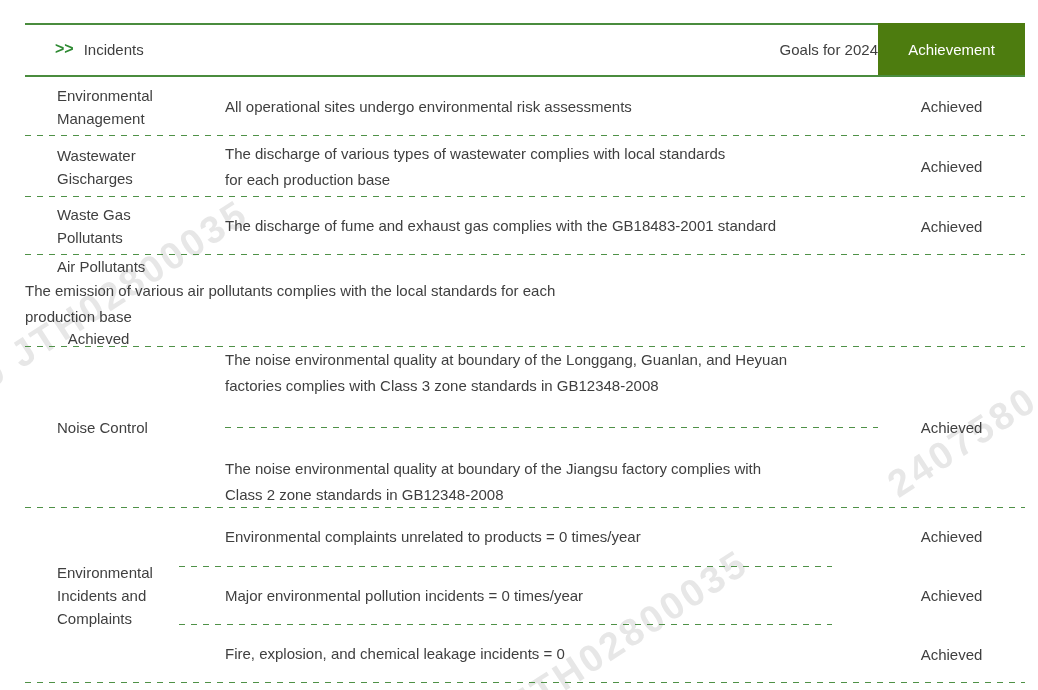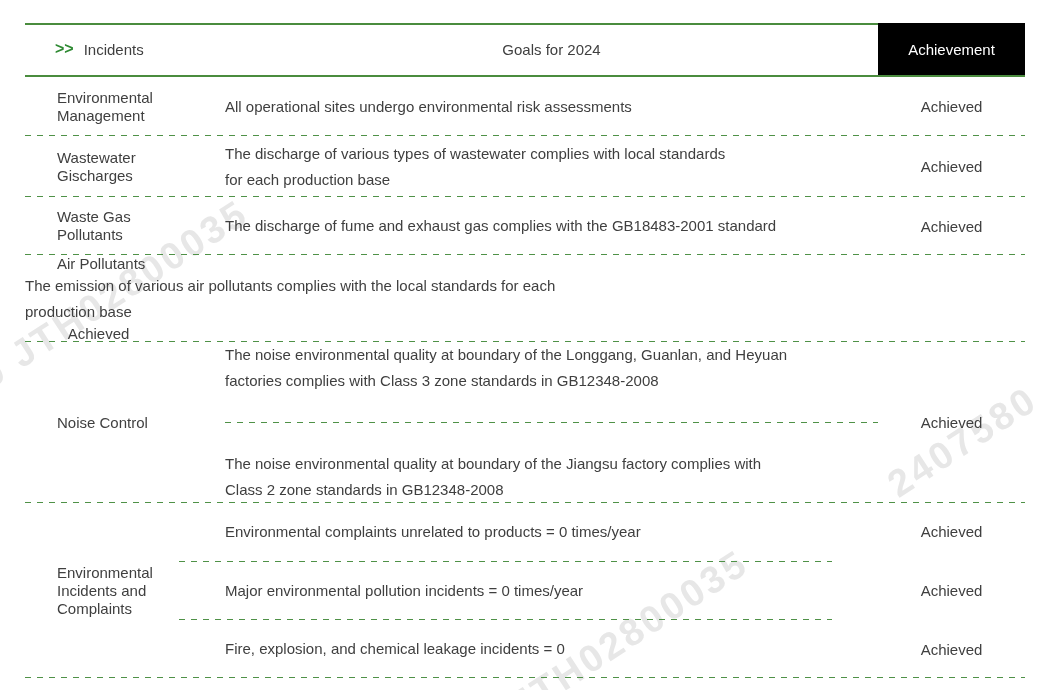--- a/index.html
+++ b/index.html
@@ -42,34 +42,34 @@
   }
   .top-line {
     position:absolute; left:0; top:0; width:853px; height:2px; background:#4a8c3e;
   }
   .h-ind {
     width:200px; padding-left:30px;
     display:flex; align-items:center; gap:10px;
     font-size:15px; color:#3f3f3f;
   }
   .chevron { color:#2f8a33; font-weight:800; font-size:16px; letter-spacing:0px; }
-  .h-goals { width:653px; text-align:center; color:#3f3f3f; }
+  .h-goals { width:653px; text-align:right; color:#3f3f3f; }
   .h-ach {
     position:absolute; right:0; top:0; bottom:0; width:147px;
-    background:#000000; color:#ffffff;
+    background:#4d7c0f; color:#ffffff;
     display:flex; align-items:center; justify-content:center;
   }
 
   .row { position:relative; display:flex; }
   .row.dashed::after {
     content:""; position:absolute; left:0; right:0; bottom:0; height:1px;
     background:repeating-linear-gradient(90deg, #4f9147 0 6px, transparent 6px 12px);
   }
   .cell { display:flex; align-items:center; }
-  .ind  { width:200px; padding-left:32px; line-height:18px; white-space:pre-line; }
+  .ind  { width:200px; padding-left:32px; line-height:23px; white-space:pre-line; }
   .goal { width:653px; padding-right:12px; line-height:26px; white-space:pre-line; }
   .ach  { width:147px; justify-content:center; text-align:center; }
 
   .row-body { display:flex; flex-direction:column; flex:1; }
   .subrow { display:flex; flex:1;margin-left:46px; }
   .subrow .goal, .subrow .ach { height:100%; }
   .goalcol { width:653px; display:flex; flex-direction:column;gap:28px; }
   .subgoal { flex:1; display:flex; align-items:center; padding-right:12px; line-height:26px; white-space:pre-line; }
   .inner-divider {
     height:1px; width:653px;

